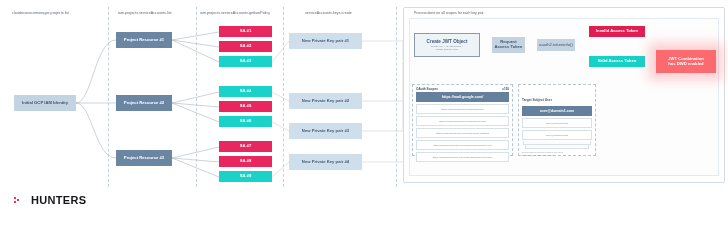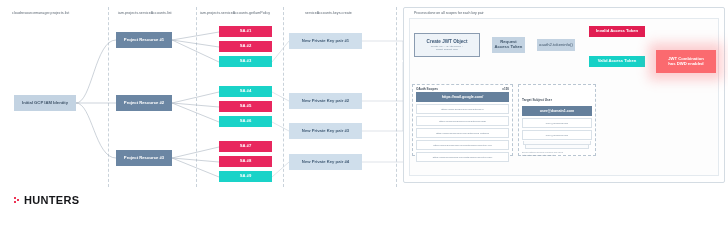--- a/index.html
+++ b/index.html
@@ -48,21 +48,21 @@
             display:flex;align-items:center;justify-content:center;overflow:hidden;white-space:nowrap;}
   .stackline{border:1px solid #d9e1e8;border-top:none;background:#fbfcfd;}
   .foot{font-size:2.2px;color:#9aa7b4;line-height:1.3;}
 
   
   svg.wires{position:absolute;left:0;top:0;width:728px;height:217px;pointer-events:none;}
   .wire{stroke:#9aa7b4;stroke-width:.5;fill:none;}
   .wire2{stroke:#b7c2cd;stroke-width:.45;fill:none;}
 
   
-  #logo{display:flex;align-items:center;gap:4px;}
+  #logo{display:flex;align-items:center;gap:11px;}
   .logoMark{position:relative;width:6px;height:8px;}
   .logoMark i{position:absolute;display:block;background:#ee3355;}
   .logoText{font-size:11px;font-weight:bold;color:#16171a;letter-spacing:.3px;}
 </style>
 </head>
 <body>
 
 <div id="stage">
 
   <div class="abs colhdr" style="left:12px;top:11px;">cloudresourcemanager.projects.list</div>

